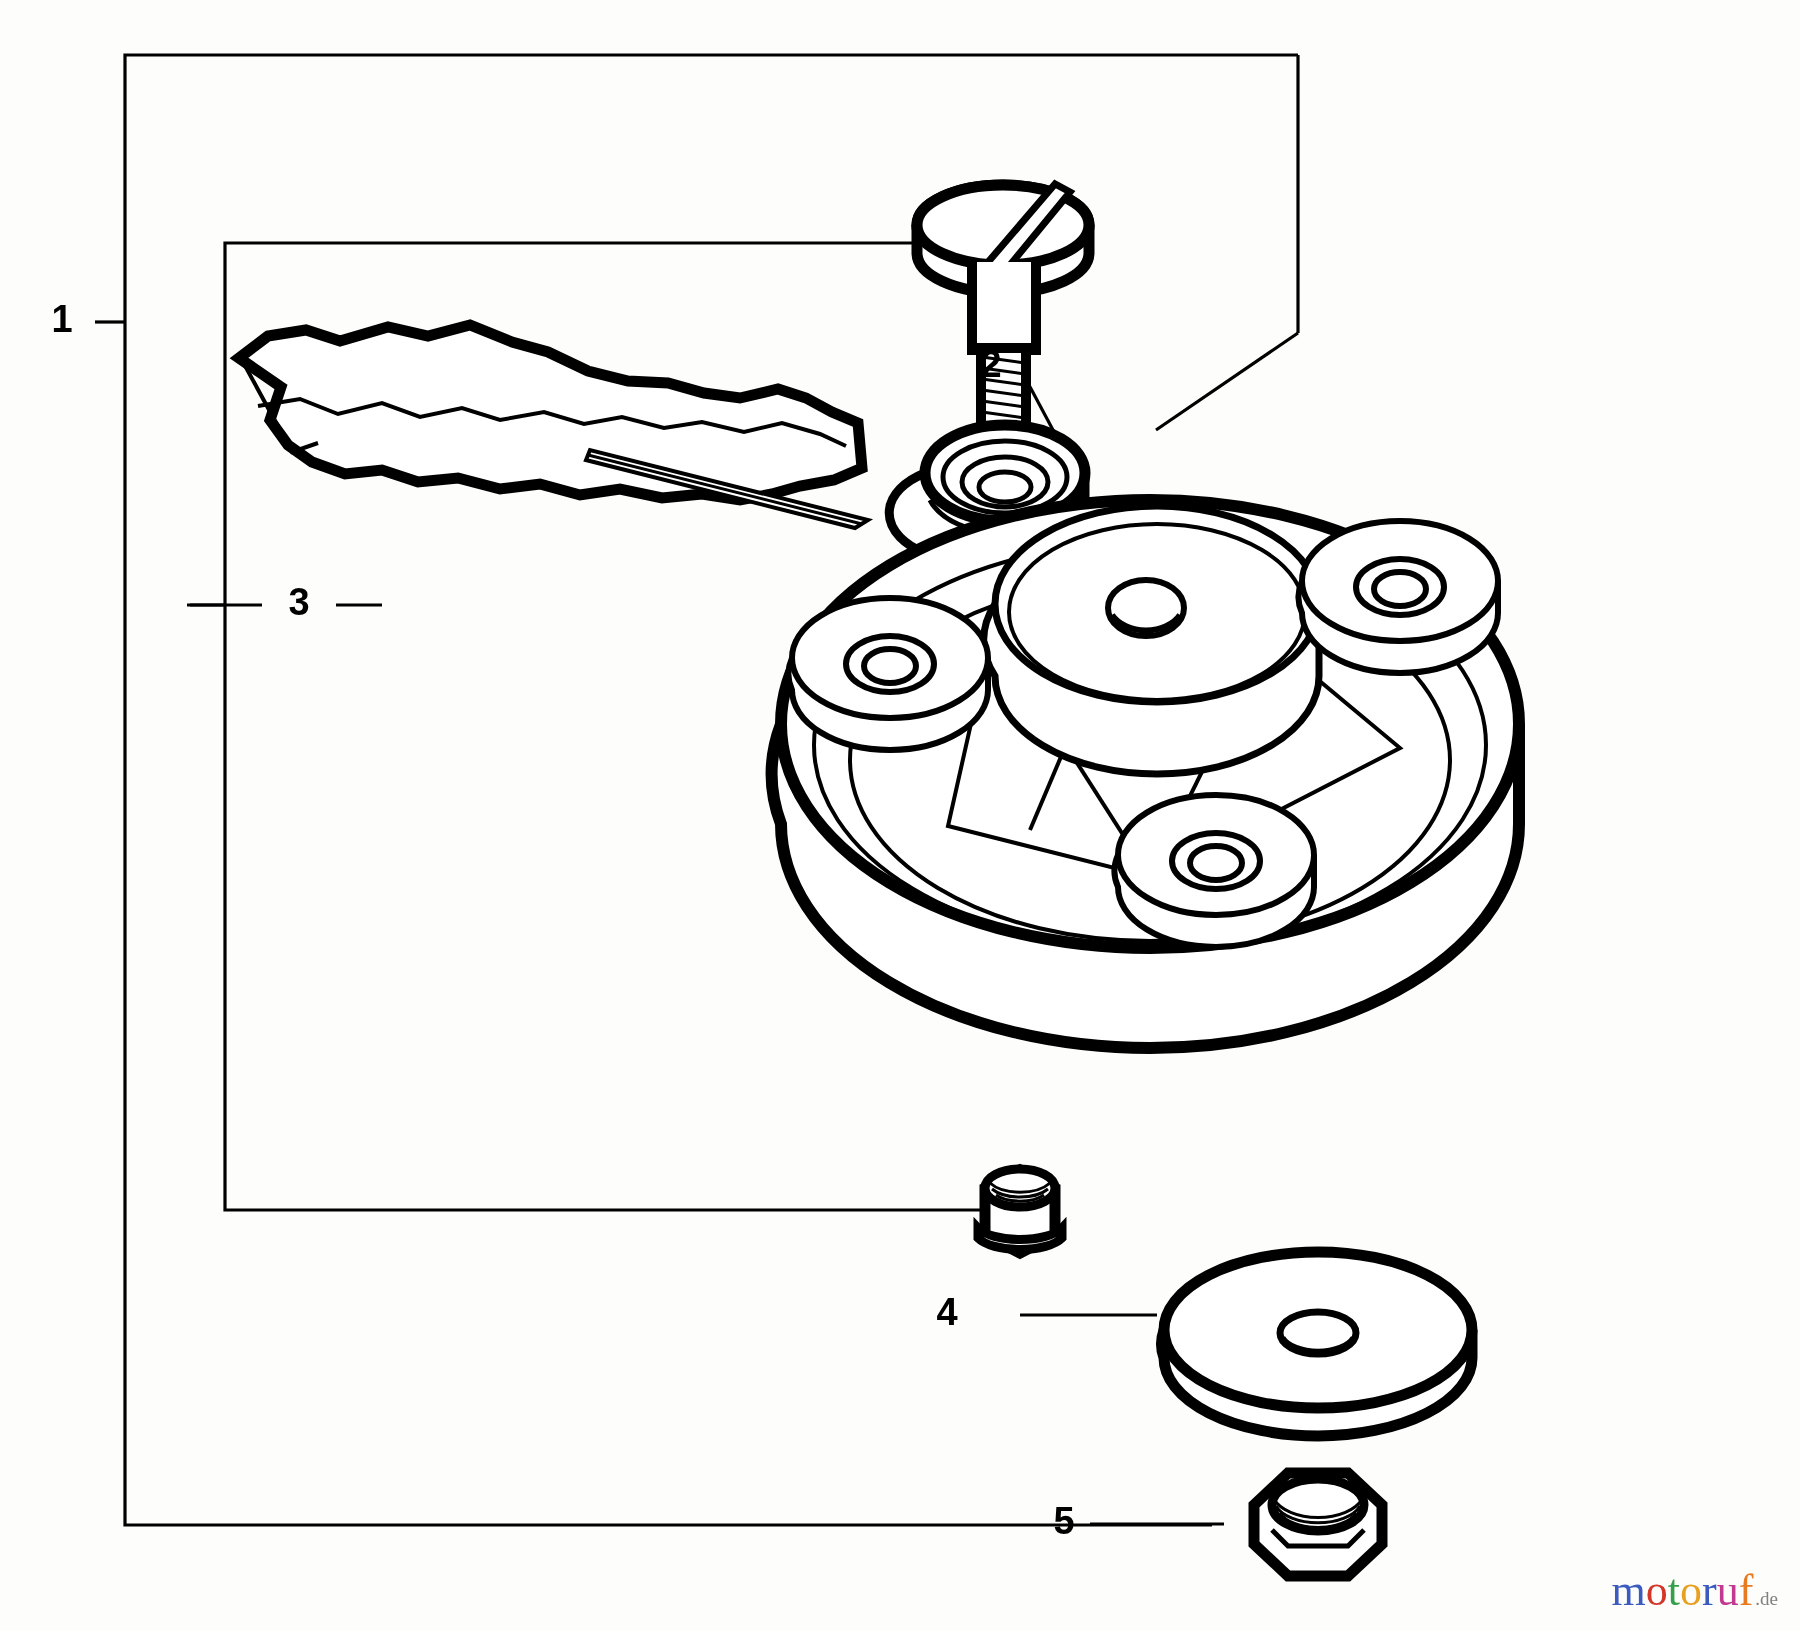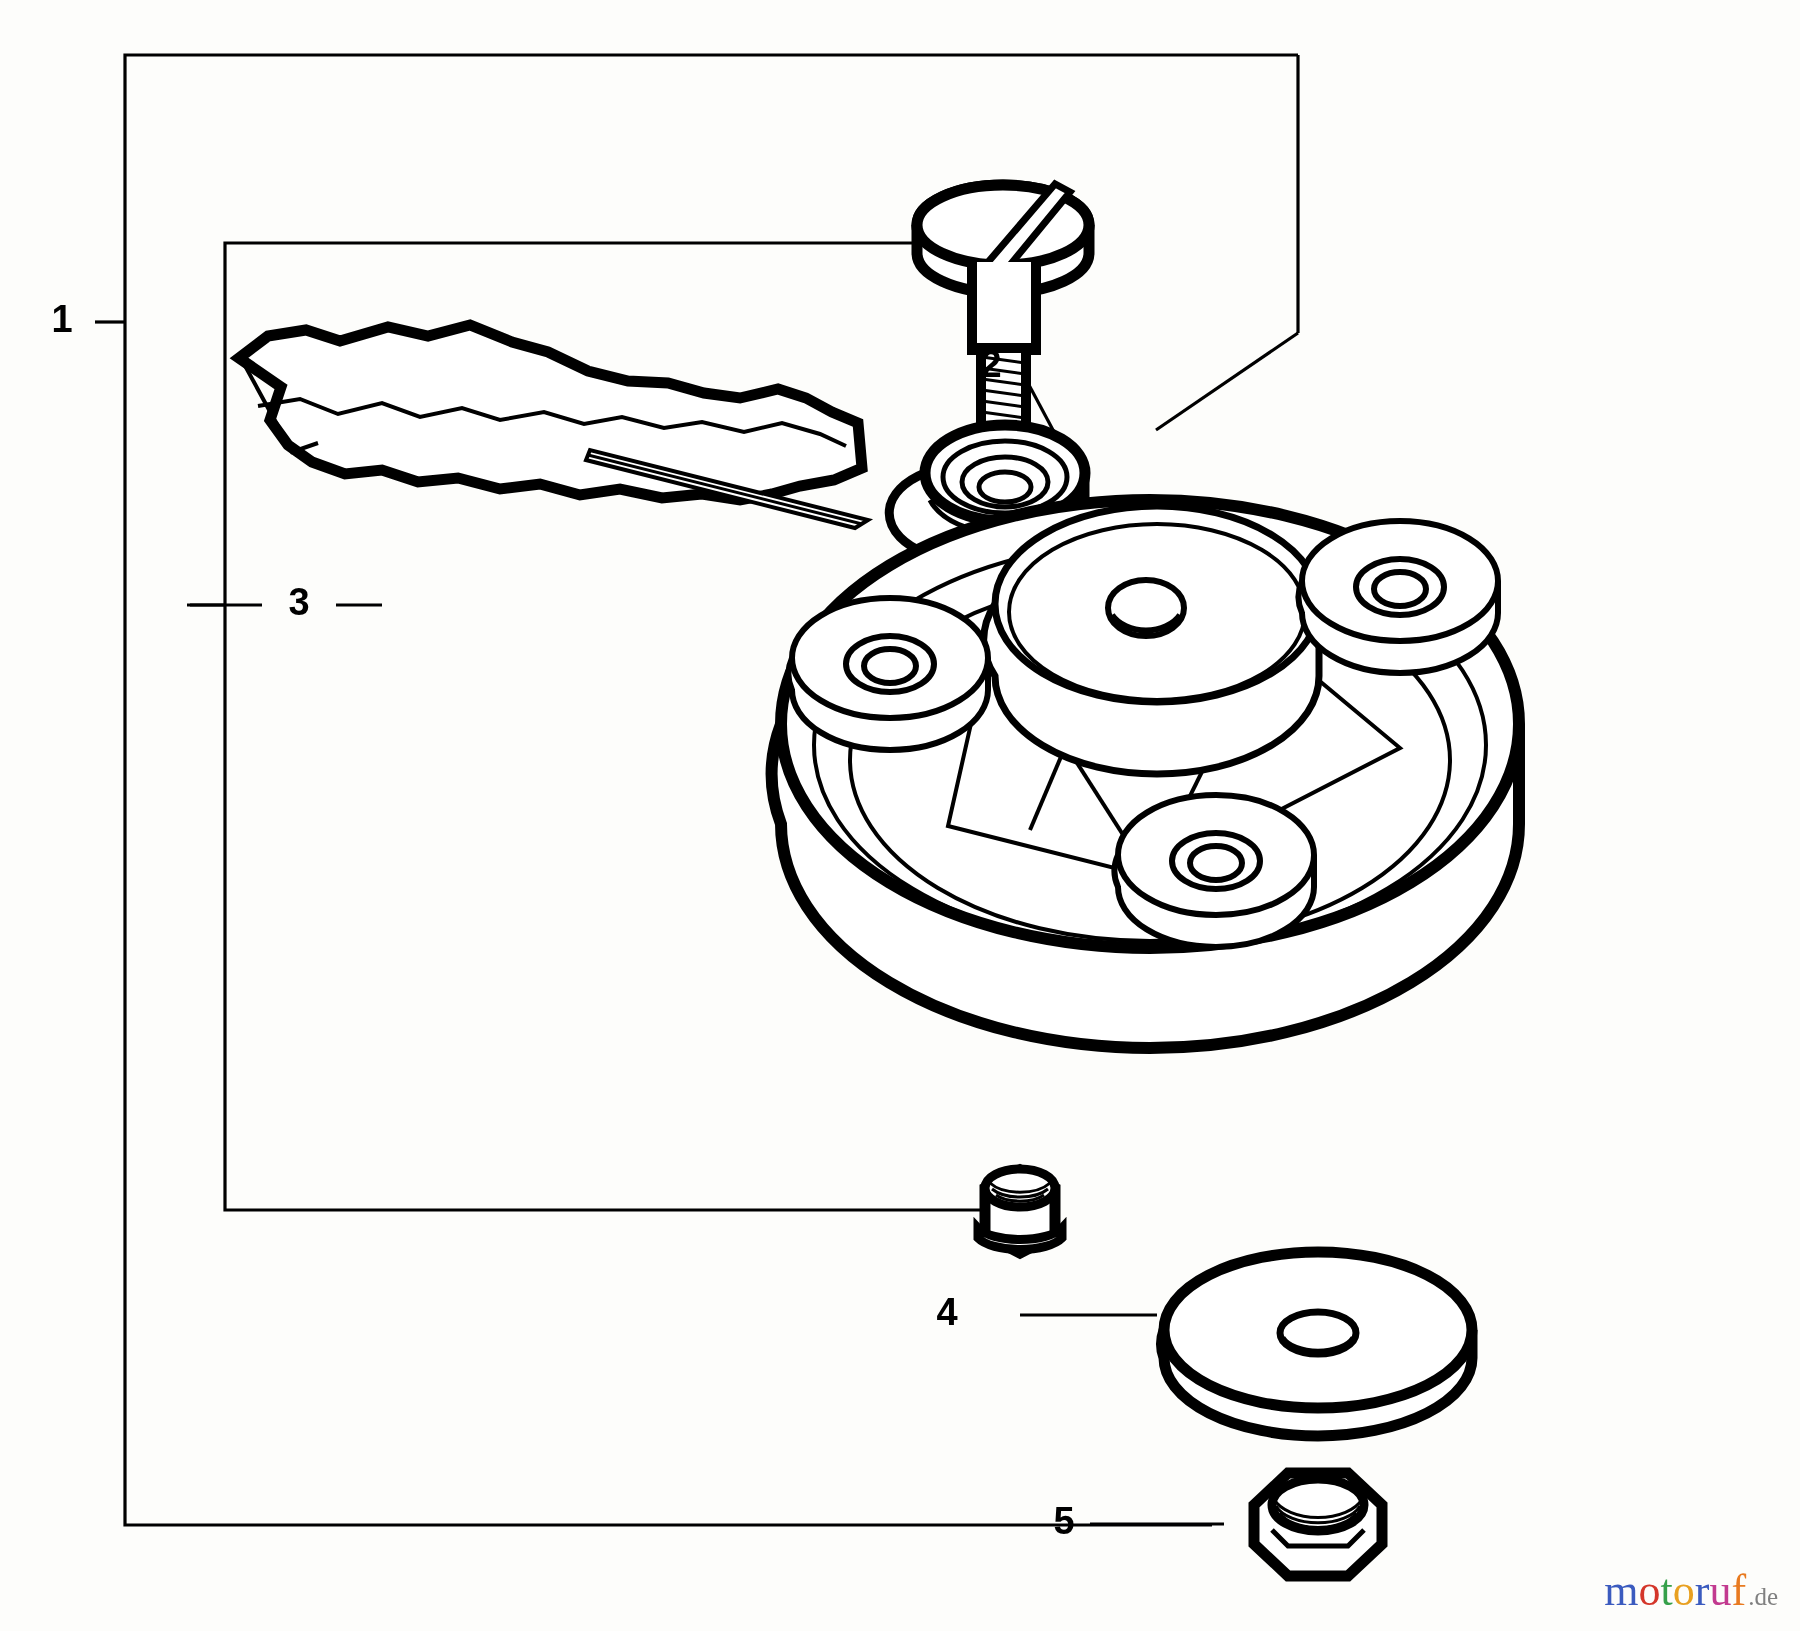--- a/index.html
+++ b/index.html
@@ -37,21 +37,21 @@
     right: 22px;
     bottom: 18px;
     font-family: "Liberation Serif", serif;
     font-size: 44px;
     letter-spacing: 0px;
     line-height: 1;
     user-select: none;
   }
   #watermark .wm-letter { display: inline-block; }
   #watermark .wm-tld {
-    font-size: 25px;
+    font-size: 19px;
     color: #808080;
     vertical-align: baseline;
     margin-left: 2px;
   }
 </style>
 </head>
 <body>
 
 <div id="page">
 

